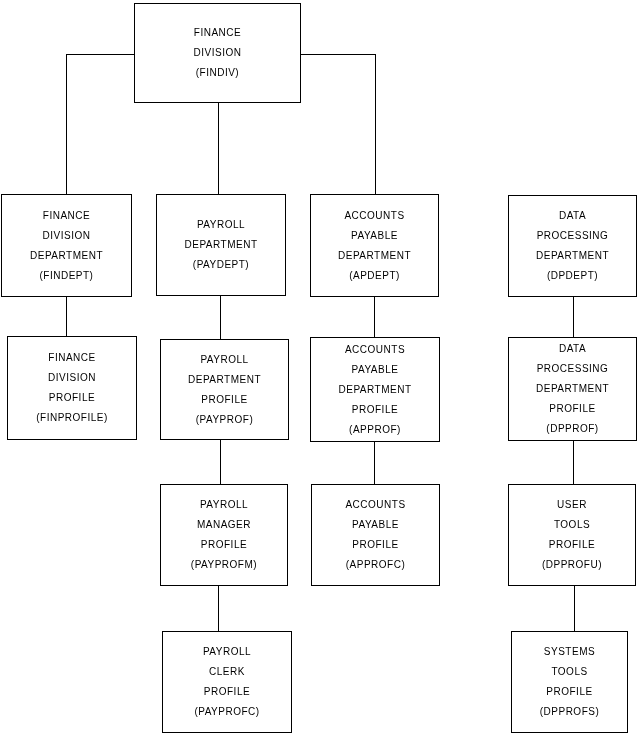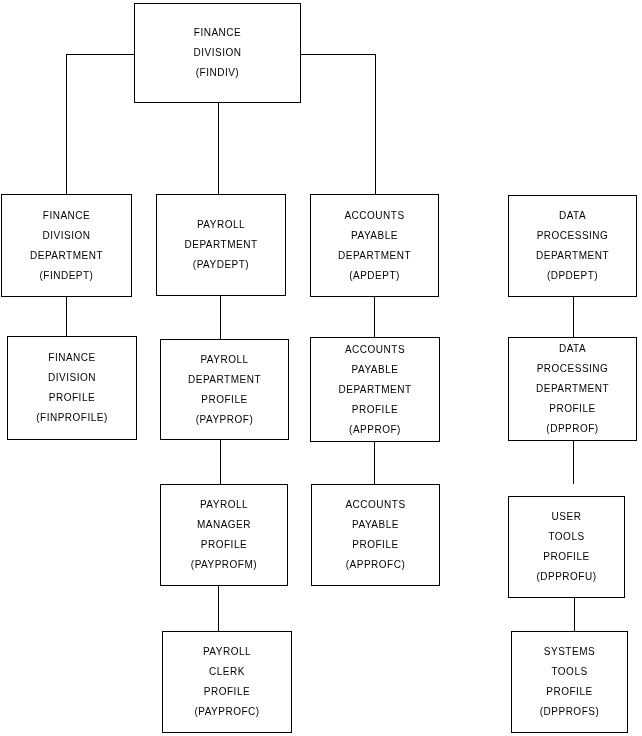--- a/index.html
+++ b/index.html
@@ -111,21 +111,21 @@
 MANAGER
 PROFILE
 (PAYPROFM)</span>
   </div>
   <div class="node" style="left:311px;top:484px;width:129px;height:102px;">
     <span class="lbl">ACCOUNTS
 PAYABLE
 PROFILE
 (APPROFC)</span>
   </div>
-  <div class="node" style="left:508px;top:496px;width:117px;height:102px;">
+  <div class="node" style="left:508px;top:484px;width:128px;height:102px;">
     <span class="lbl">USER
 TOOLS
 PROFILE
 (DPPROFU)</span>
   </div>
   <div class="node" style="left:162px;top:631px;width:130px;height:102px;">
     <span class="lbl">PAYROLL
 CLERK
 PROFILE
 (PAYPROFC)</span>

